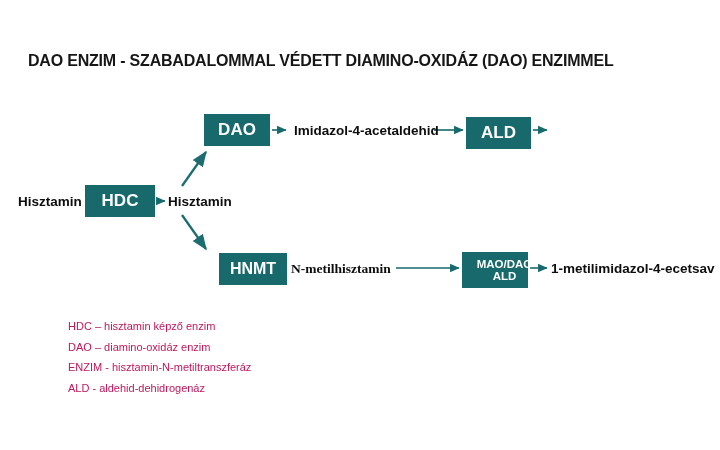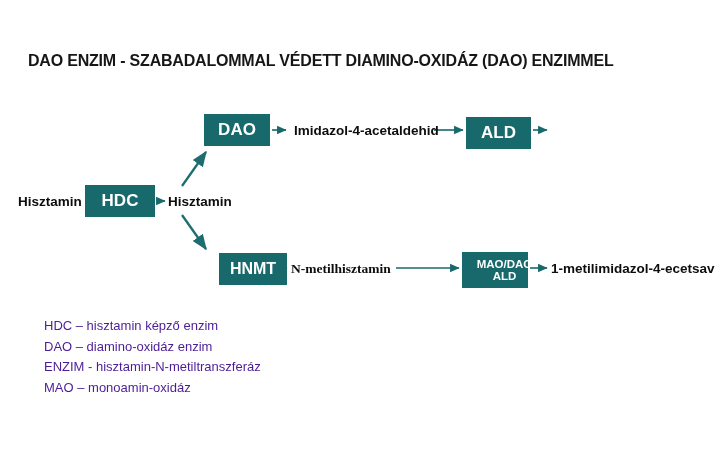--- a/index.html
+++ b/index.html
@@ -80,25 +80,25 @@
   .arrows {
     position: absolute;
     left: 0; top: 0;
     width: 720px; height: 450px;
     pointer-events: none;
   }
 
   
   .legend {
     position: absolute;
-    left: 44px;
+    left: 68px;
     top: 316px;
-    font-size: 13px;
+    font-size: 11px;
     line-height: 20.5px;
-    color: #4c1d95;
+    color: #be185d;
     font-weight: normal;
     white-space: nowrap;
   }
   .legend-line { display: block; }
 </style>
 </head>
 <body>
 
 <div id="page">
 
@@ -157,16 +157,16 @@
   <div class="label lbl-hisztidin">Hisztamin</div>
   <div class="label lbl-hisztamin">Hisztamin</div>
   <div class="label lbl-imid-acetald">Imidazol-4-acetaldehid</div>
   <div class="label lbl-n-metilhiszt">N-metilhisztamin</div>
   <div class="label lbl-1-metilimid">1-metilimidazol-4-ecetsav</div>
 
   <div class="legend">
     <span class="legend-line">HDC – hisztamin képző enzim</span>
     <span class="legend-line">DAO – diamino-oxidáz enzim</span>
     <span class="legend-line">ENZIM - hisztamin-N-metiltranszferáz</span>
-    <span class="legend-line">MAO – monoamin-oxidáz</span>
+    <span class="legend-line">ALD - aldehid-dehidrogenáz</span>
   </div>
 
 </div>
 
 </body></html>

